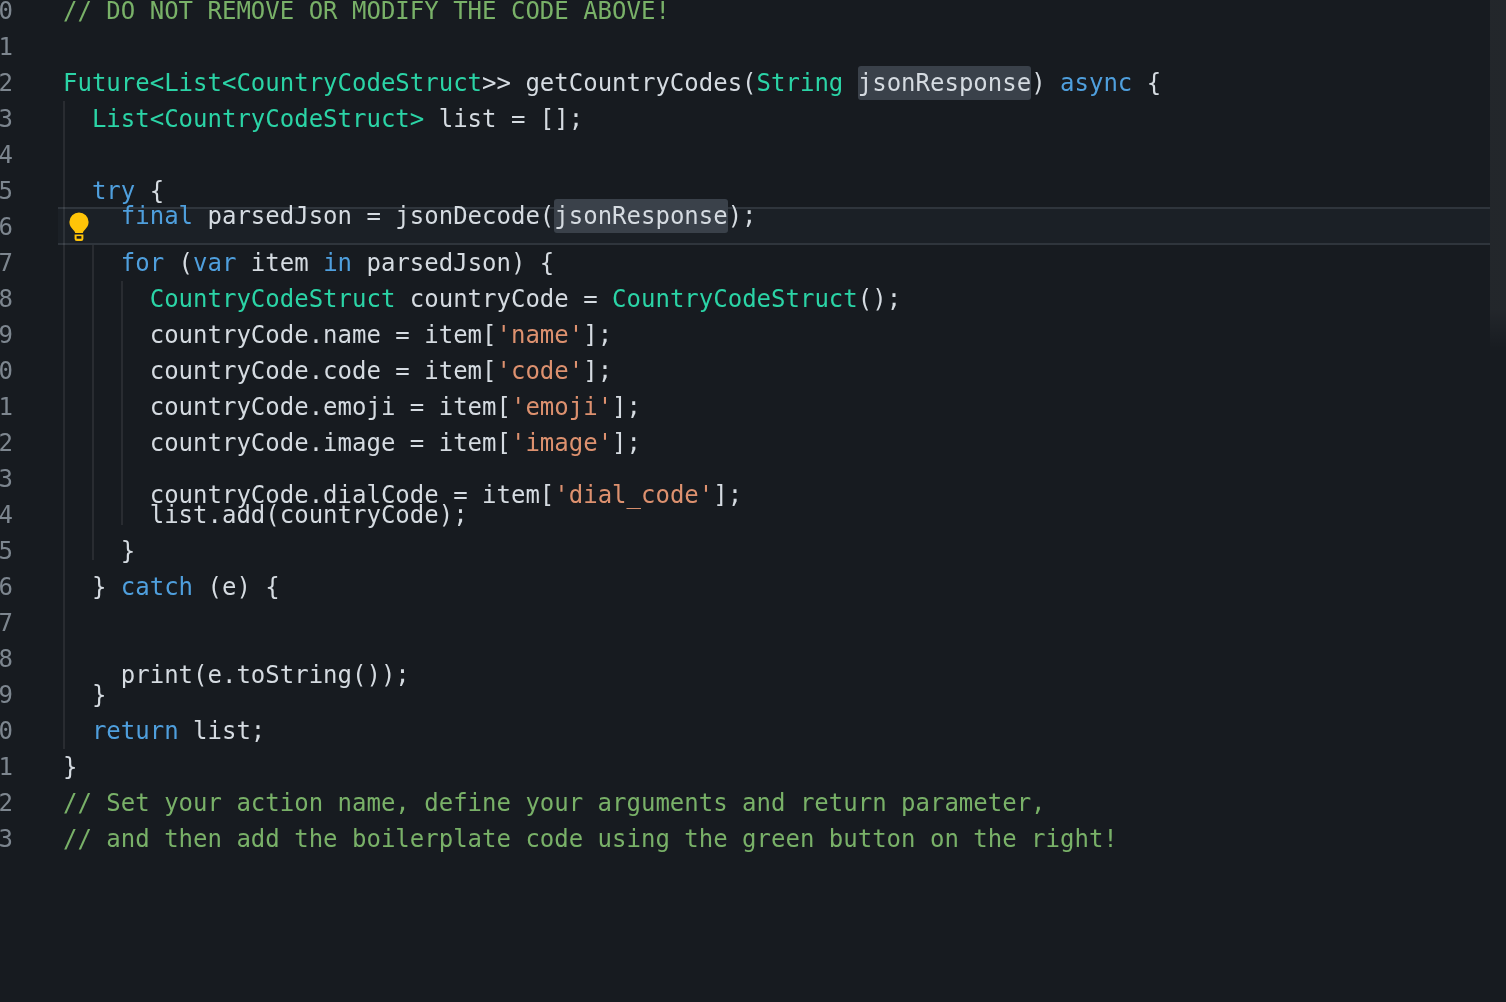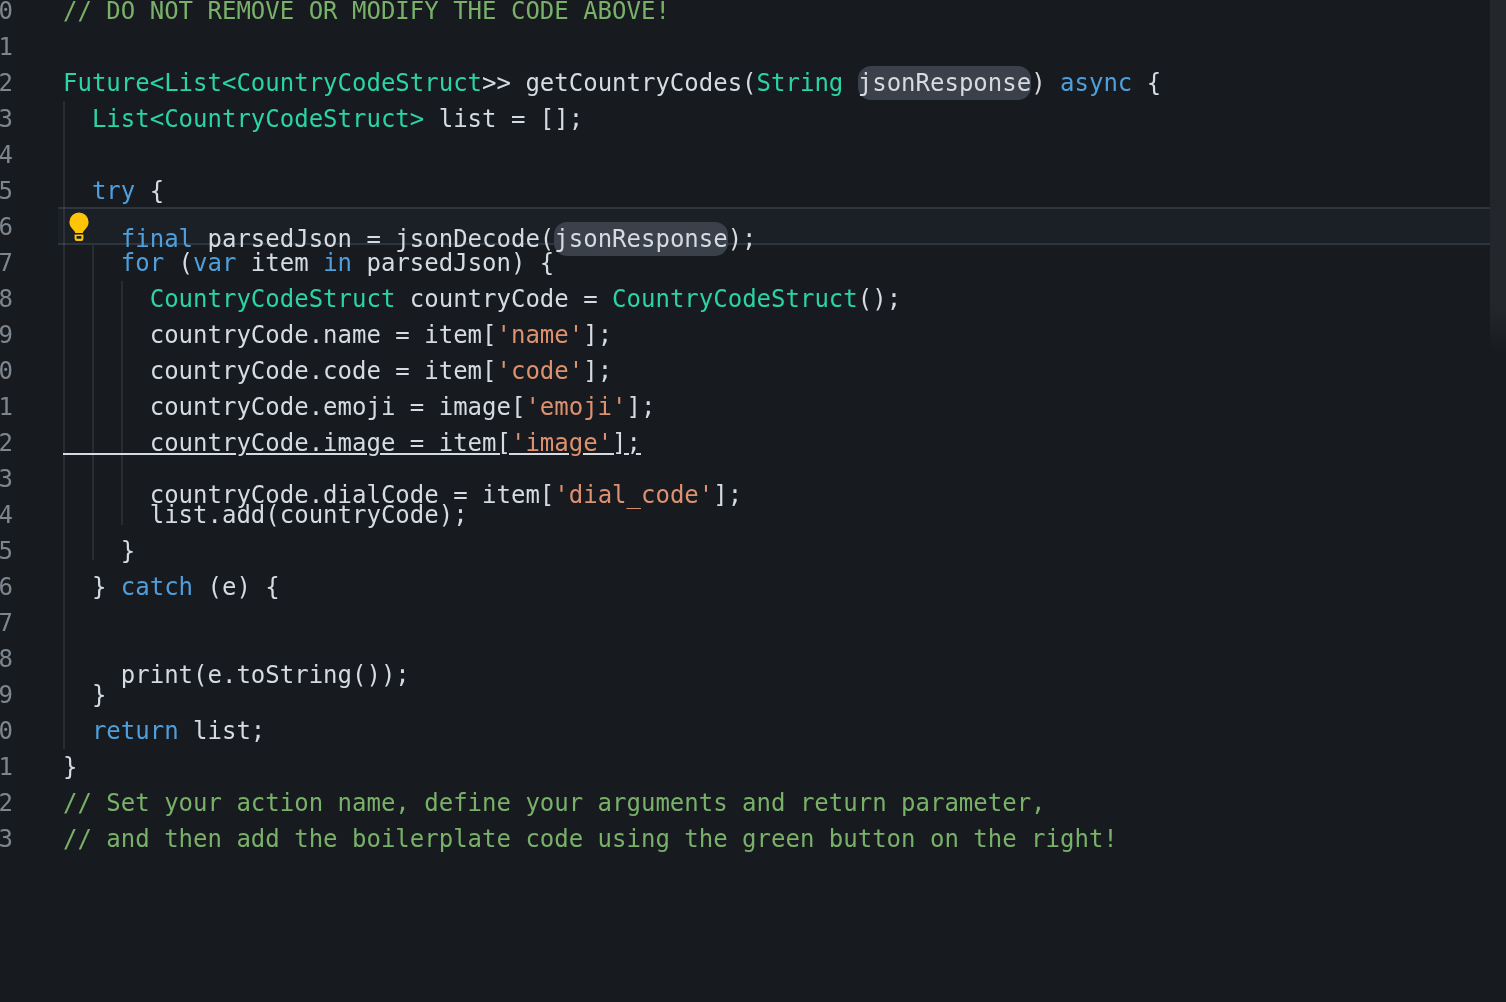--- a/index.html
+++ b/index.html
@@ -27,21 +27,21 @@
   }
   .sg-p { color:var(--fg,#d5dbe1); }
   .sg-k { color:var(--kw,#4f9fdd);margin-top:26px; }
   .sg-y { color:var(--ty,#2bd4a6); }
   .sg-s { color:var(--st,#dd916f); }
   .sg-c { color:var(--cm,#79b168); }
   .sg-h {
     color:var(--fg,#d5dbe1);
     background:var(--hl,#3a414a);
     padding:3px 0;
-    border-radius:13px;
+    border-radius:3px;
   }
   #current-line {
     position:absolute; left:58px; top:207px;
     width:1432px; height:38px;
     background:var(--clbg,#1b2026);
     border-top:2px solid var(--clb,#2f353c);
     border-bottom:2px solid var(--clb,#2f353c);
   }
   .indent-guide {
     position:absolute; width:2px;
@@ -80,33 +80,33 @@
       <div class="code-line" style="top: 29px;"></div>
       <span class="line-num" style="top: 65px;">22</span>
       <div class="code-line" style="top: 65px;"><span class="sg-y">Future&lt;List&lt;CountryCodeStruct</span><span class="sg-p">&gt;&gt; getCountryCodes(</span><span class="sg-y">String</span><span class="sg-p"> </span><span class="sg-h">jsonResponse</span><span class="sg-p">) </span><span class="sg-k">async</span><span class="sg-p"> {</span></div>
       <span class="line-num" style="top: 101px;">23</span>
       <div class="code-line" style="top: 101px;"><span class="sg-p">  </span><span class="sg-y">List&lt;CountryCodeStruct&gt;</span><span class="sg-p"> list = [];</span></div>
       <span class="line-num" style="top: 137px;">24</span>
       <div class="code-line" style="top: 137px;"></div>
       <span class="line-num" style="top: 173px;">25</span>
       <div class="code-line" style="top: 173px;"><span class="sg-p">  </span><span class="sg-k">try</span><span class="sg-p"> {</span></div>
       <span class="line-num" style="top: 209px;">26</span>
-      <div class="code-line" style="top: 221px;"><span class="sg-p">    </span><span class="sg-k">final</span><span class="sg-p"> parsedJson = jsonDecode(</span><span class="sg-h">jsonResponse</span><span class="sg-p">);</span></div>
+      <div class="code-line" style="top: 198px;"><span class="sg-p">    </span><span class="sg-k">final</span><span class="sg-p"> parsedJson = jsonDecode(</span><span class="sg-h">jsonResponse</span><span class="sg-p">);</span></div>
       <span class="line-num" style="top: 245px;">27</span>
       <div class="code-line" style="top: 245px;"><span class="sg-p">    </span><span class="sg-k">for</span><span class="sg-p"> (</span><span class="sg-k">var</span><span class="sg-p"> item </span><span class="sg-k">in</span><span class="sg-p"> parsedJson) {</span></div>
       <span class="line-num" style="top: 281px;">28</span>
       <div class="code-line" style="top: 281px;"><span class="sg-p">      </span><span class="sg-y">CountryCodeStruct</span><span class="sg-p"> countryCode = </span><span class="sg-y">CountryCodeStruct</span><span class="sg-p">();</span></div>
       <span class="line-num" style="top: 317px;">29</span>
       <div class="code-line" style="top: 317px;"><span class="sg-p">      countryCode.name = item[</span><span class="sg-s">'name'</span><span class="sg-p">];</span></div>
       <span class="line-num" style="top: 353px;">30</span>
       <div class="code-line" style="top: 353px;"><span class="sg-p">      countryCode.code = item[</span><span class="sg-s">'code'</span><span class="sg-p">];</span></div>
       <span class="line-num" style="top: 389px;">31</span>
-      <div class="code-line" style="top: 389px;"><span class="sg-p">      countryCode.emoji = image[</span><span class="sg-s">'emoji'</span><span class="sg-p">];</span></div>
+      <div class="code-line" style="top: 389px;"><span class="sg-p">      countryCode.emoji = item[</span><span class="sg-s">'emoji'</span><span class="sg-p">];</span></div>
       <span class="line-num" style="top: 425px;">32</span>
-      <div class="code-line" style="top: 425px; text-decoration: underline;"><span class="sg-p">      countryCode.image = item[</span><span class="sg-s">'image'</span><span class="sg-p">];</span></div>
+      <div class="code-line" style="top: 425px;"><span class="sg-p">      countryCode.image = item[</span><span class="sg-s">'image'</span><span class="sg-p">];</span></div>
       <span class="line-num" style="top: 461px;">33</span>
       <div class="code-line" style="top: 477px;"><span class="sg-p">      countryCode.dialCode = item[</span><span class="sg-s">'dial_code'</span><span class="sg-p">];</span></div>
       <span class="line-num" style="top: 497px;">34</span>
       <div class="code-line" style="top: 497px;"><span class="sg-p">      list.add(countryCode);</span></div>
       <span class="line-num" style="top: 533px;">35</span>
       <div class="code-line" style="top: 533px;"><span class="sg-p">    }</span></div>
       <span class="line-num" style="top: 569px;">36</span>
       <div class="code-line" style="top: 569px;"><span class="sg-p">  } </span><span class="sg-k">catch</span><span class="sg-p"> (e) {</span></div>
       <span class="line-num" style="top: 605px;">37</span>
       <div class="code-line" style="top: 605px;"><span class="sg-p">    </span></div>

